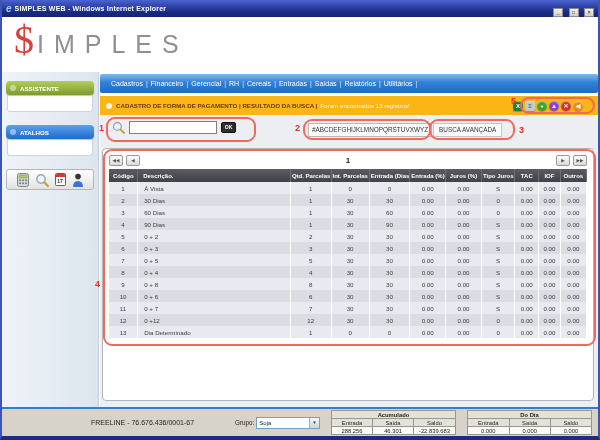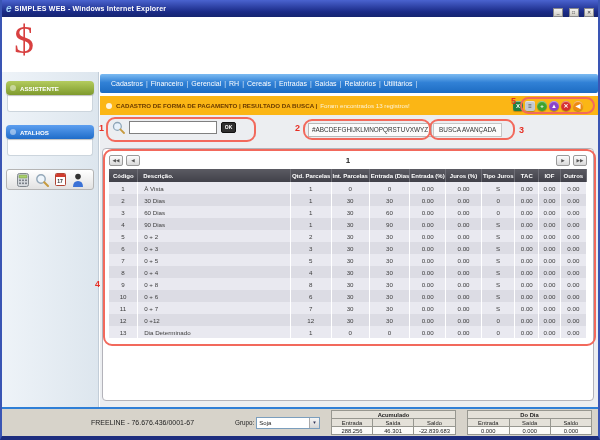--- a/index.html
+++ b/index.html
@@ -85,20 +85,21 @@
     <span class="title-text">SIMPLES WEB - Windows Internet Explorer</span>
     <span>
       <span class="win-btn">_</span>
       <span class="win-btn">□</span>
       <span class="win-btn">✕</span>
     </span>
   </div>
 
   <div class="logo">
     <span class="logo-dollar">$</span>
+    <span class="logo-text">IMPLES</span>
   </div>
 
   <div class="sidebar">
     <div class="side-header green">
       <span>ASSISTENTE</span>
     </div>
     <div class="side-body"></div>
     <div class="side-header blue">
       <span>ATALHOS</span>
     </div>

